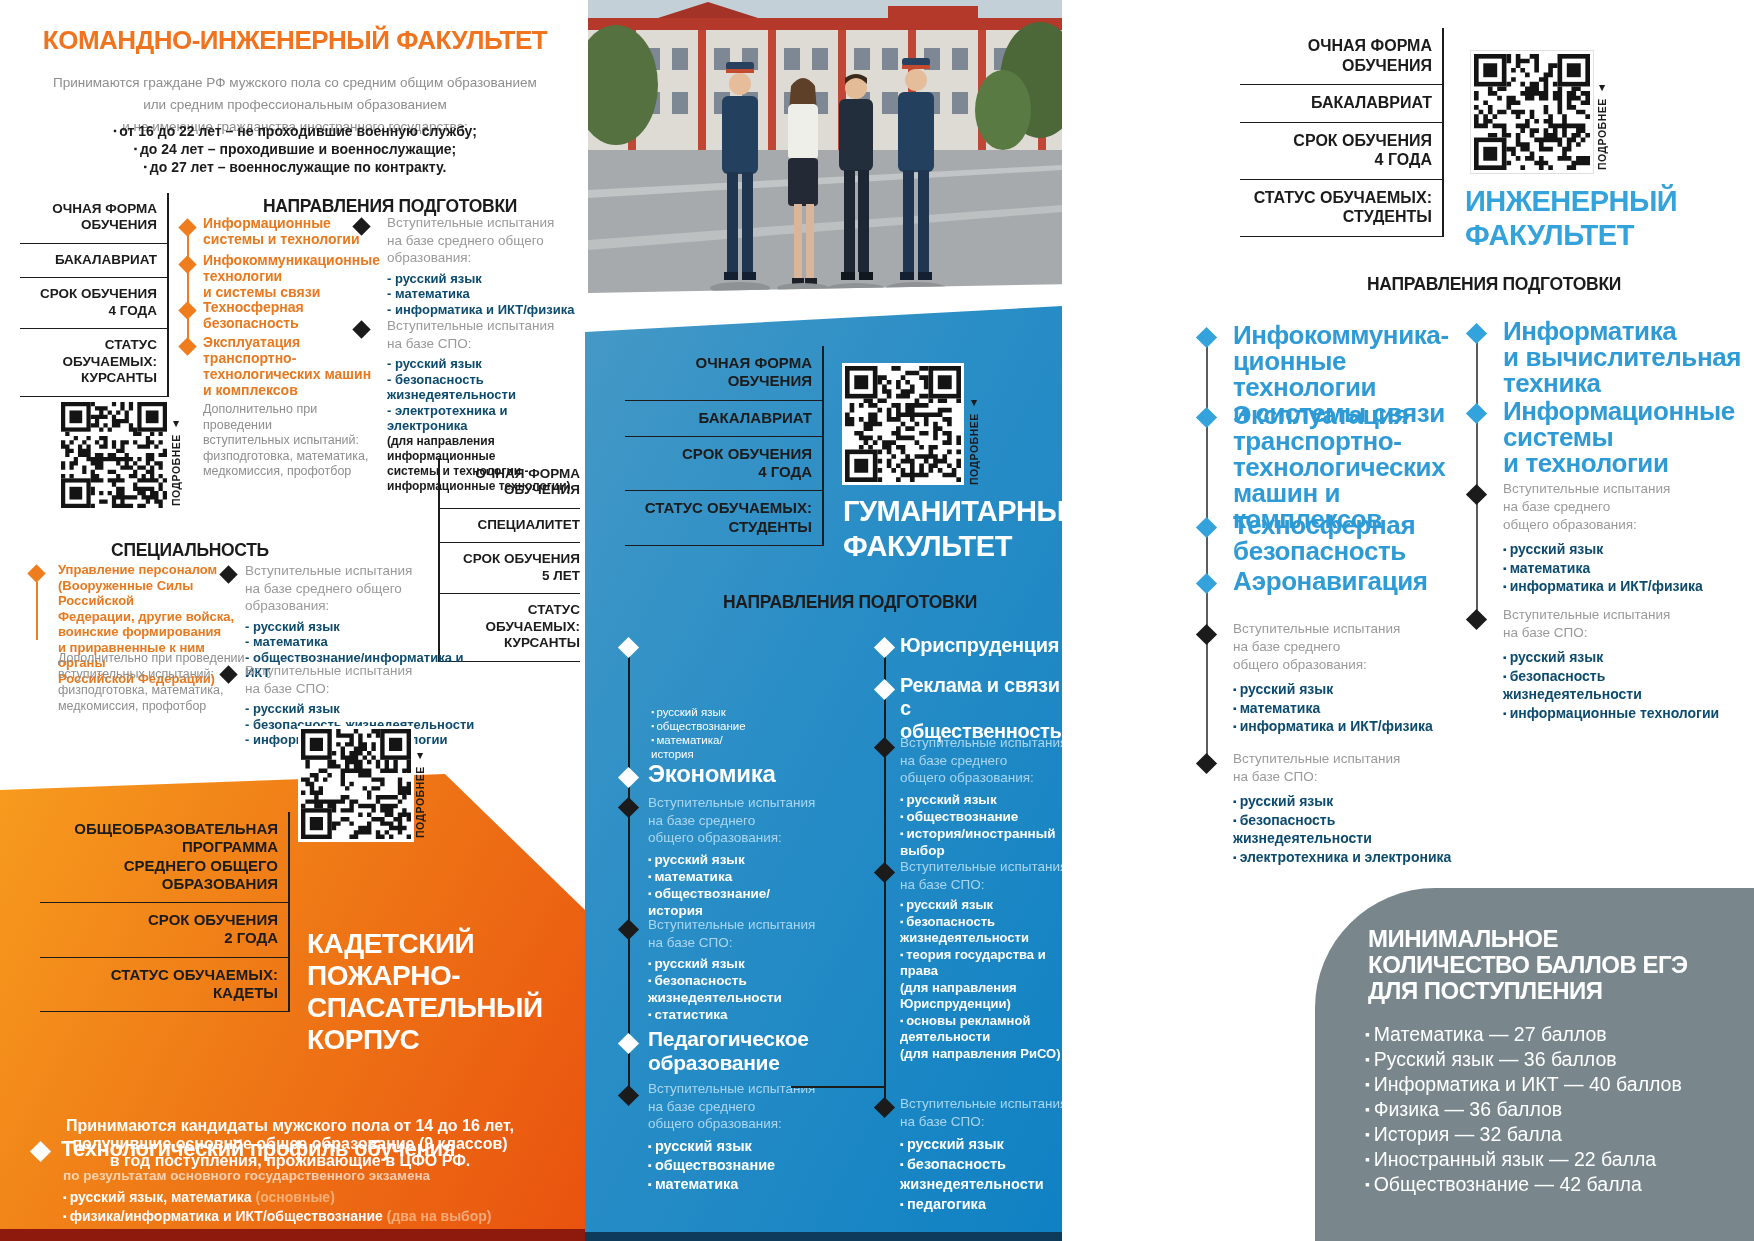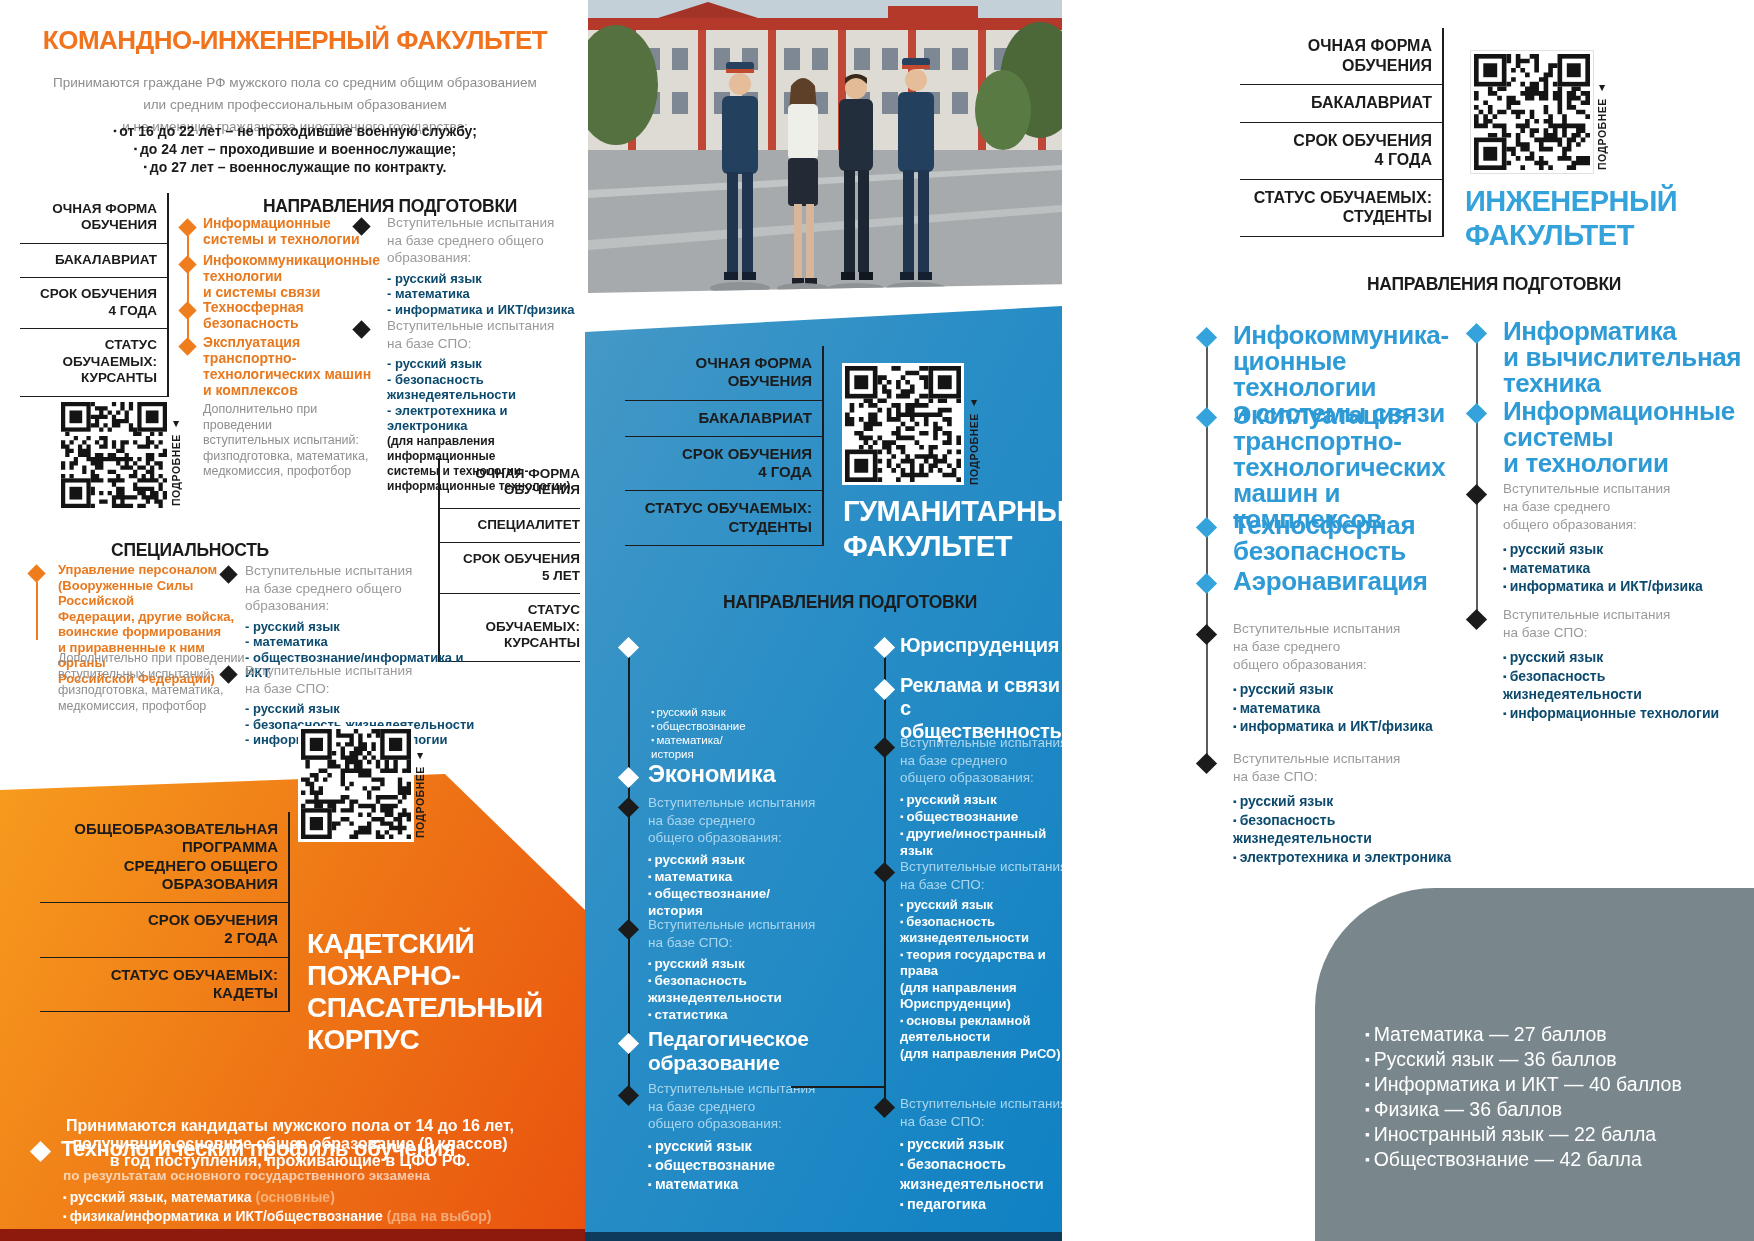--- a/index.html
+++ b/index.html
@@ -408,21 +408,21 @@
 с общественностью</div>
 
     <span class="dia bk lg" style="left:292px;top:440px;"></span>
     <div class="x" style="left:315px;top:434px;width:175px;">
       <div class="eg-h pre">Вступительные испытания
 на базе среднего
 общего образования:</div>
       <div class="gap4"></div>
       <div class="eg-i mk pre">русский язык</div>
       <div class="eg-i mk pre">обществознание</div>
-      <div class="eg-i mk pre">другие/иностранный язык</div>
+      <div class="eg-i mk pre">история/иностранный выбор</div>
     </div>
 
     <span class="dia bk lg" style="left:292px;top:565px;"></span>
     <div class="x" style="left:315px;top:558px;width:175px;">
       <div class="eg-h pre">Вступительные испытания
 на базе СПО:</div>
       <div class="gap4"></div>
       <div class="eg-i mk pre" style="font-size:13px;line-height:16.5px;">русский язык</div>
       <div class="eg-i mk pre" style="font-size:13px;line-height:16.5px;">безопасность жизнедеятельности</div>
       <div class="eg-i mk pre" style="font-size:13px;line-height:16.5px;">теория государства и права
@@ -603,23 +603,27 @@
 на базе СПО:</div>
       <div class="gap6"></div>
       <div class="eg-i mk pre">русский язык</div>
       <div class="eg-i mk pre">безопасность
 жизнедеятельности</div>
       <div class="eg-i mk pre">информационные технологии</div>
     </div>
   </div>
 
   <div class="x gray-block" style="left:1315px;top:888px;width:439px;height:353px;">
+    <div class="x pre big-title" style="left:53px;top:38px;width:360px;font-size:24px;line-height:26px;color:#ffffff;">МИНИМАЛЬНОЕ
+КОЛИЧЕСТВО БАЛЛОВ ЕГЭ
+ДЛЯ ПОСТУПЛЕНИЯ</div>
     <div class="x" style="left:50px;top:134px;width:370px;">
       <div class="score-item">Математика  —  27 баллов</div>
       <div class="score-item">Русский язык  —  36 баллов</div>
       <div class="score-item">Информатика и ИКТ  —  40 баллов</div>
       <div class="score-item">Физика —  36 баллов</div>
+      <div class="score-item">История  —  32 балла</div>
       <div class="score-item">Иностранный язык  —  22 балла</div>
       <div class="score-item">Обществознание  —  42 балла</div>
     </div>
   </div>
 
 </div>
 
 </body></html>

